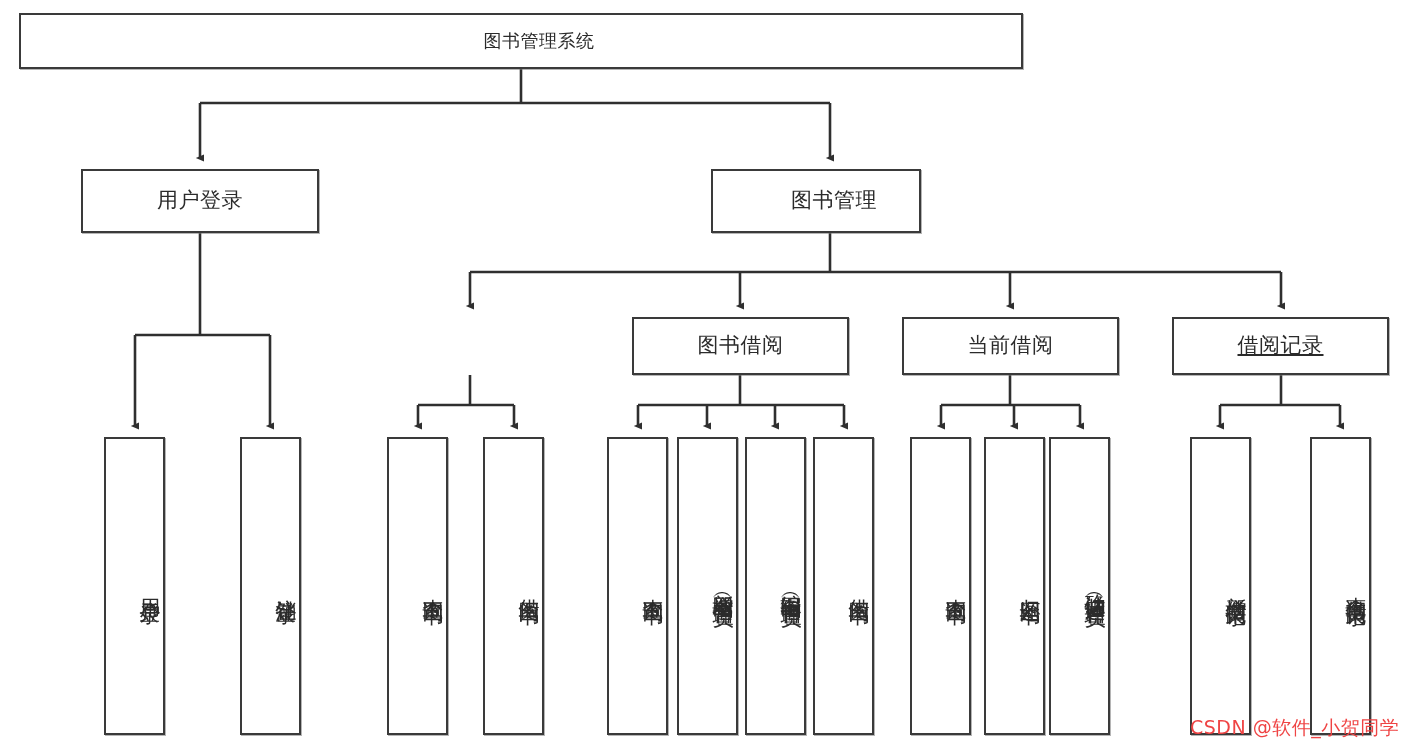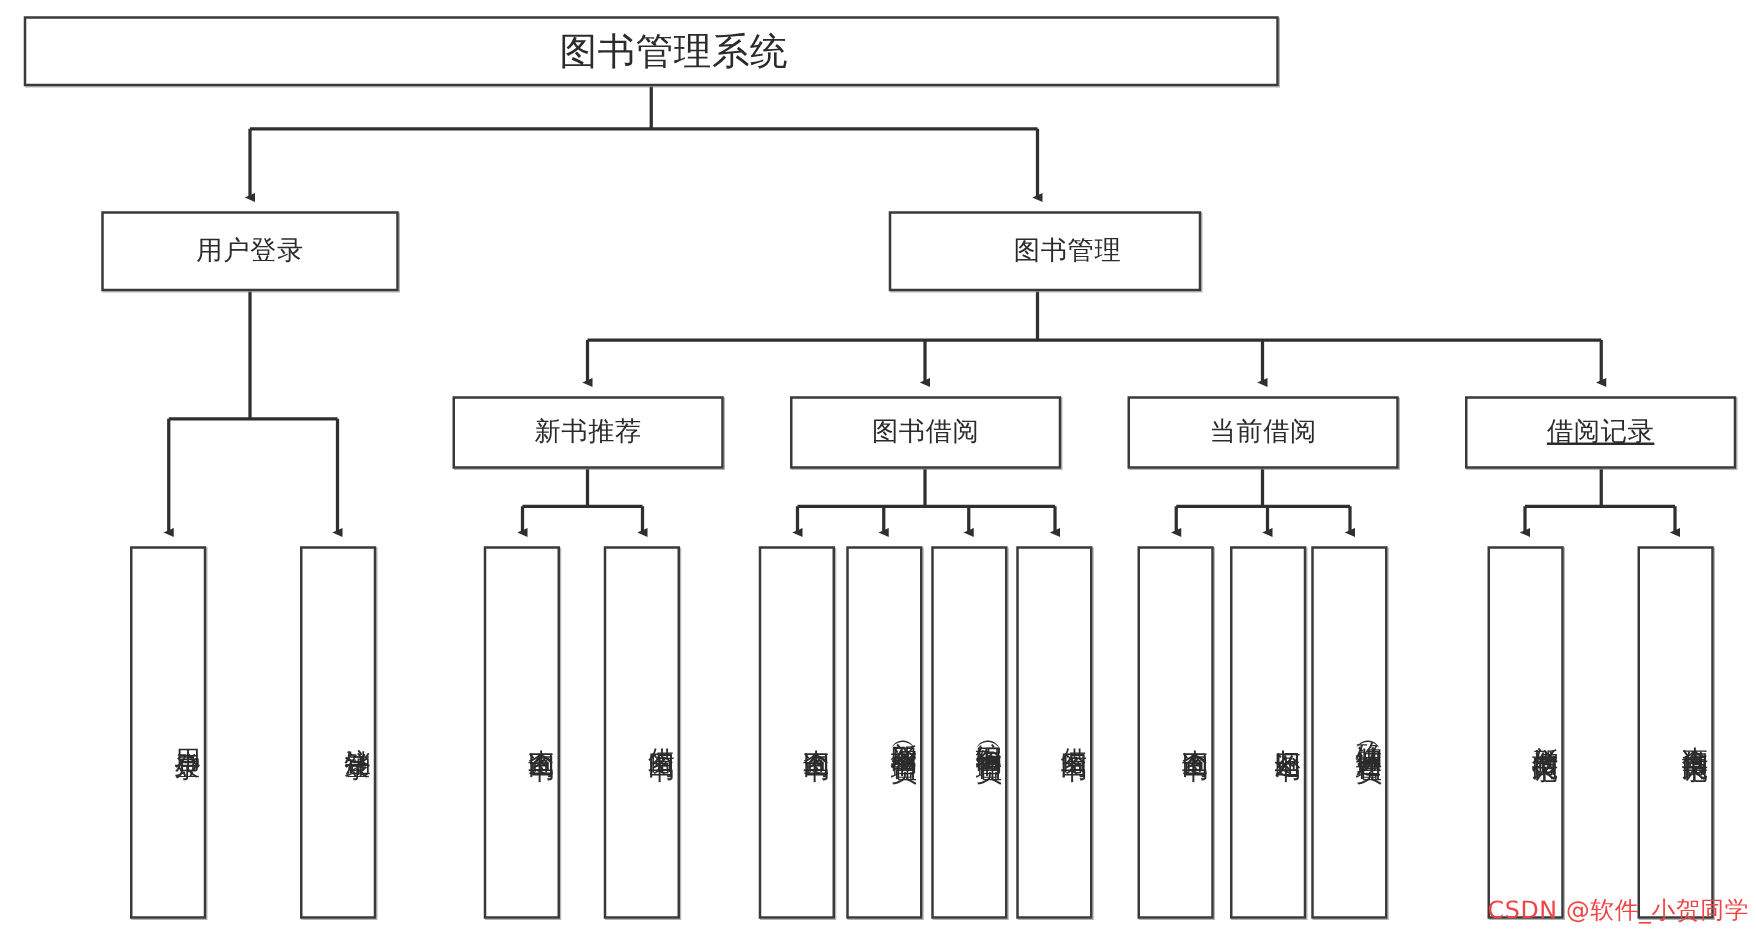--- a/index.html
+++ b/index.html
@@ -37,21 +37,21 @@
     color: #2b2b2b;
     box-shadow: 1px 1px 0 0 rgba(120,120,120,0.55);
   }
   .node-h {
     font-size: 21px;
     letter-spacing: 0.5px;
     line-height: 1.1;
     white-space: nowrap;
   }
   .node-root {
-    font-size: 30px;
+    font-size: 18px;
     padding-left: 36px;
   }
   .node-leaf {
     writing-mode: vertical-rl;
     text-orientation: upright;
     font-size: 21px;
     line-height: 1.28;
     letter-spacing: 2px;
     padding: 6px 0;
     align-items: flex-start;
@@ -136,27 +136,24 @@
     </g>
   </svg>
 
   <div class="node node-h node-root" style="left:19px; top:13px; width:1004px; height:56px;">
     <span>图书管理系统</span>
   </div>
 
   <div class="node node-h" style="left:81px; top:169px; width:238px; height:64px;">
     <span>用户登录</span>
   </div>
-  <div class="node node-h" style="left:711px; top:169px; width:250px; height:64px;padding-left:36px;">
+  <div class="node node-h" style="left:711px; top:169px; width:210px; height:64px;padding-left:36px;">
     <span>图书管理</span>
   </div>
 
-  <div class="node node-h" style="left:362px; top:317px; width:217px; height:58px;">
-    <span>新书推荐</span>
-  </div>
   <div class="node node-h" style="left:632px; top:317px; width:217px; height:58px;">
     <span>图书借阅</span>
   </div>
   <div class="node node-h" style="left:902px; top:317px; width:217px; height:58px;">
     <span>当前借阅</span>
   </div>
   <div class="node node-h" style="left:1172px; top:317px; width:217px; height:58px;text-decoration:underline;">
     <span>借阅记录</span>
   </div>
 

